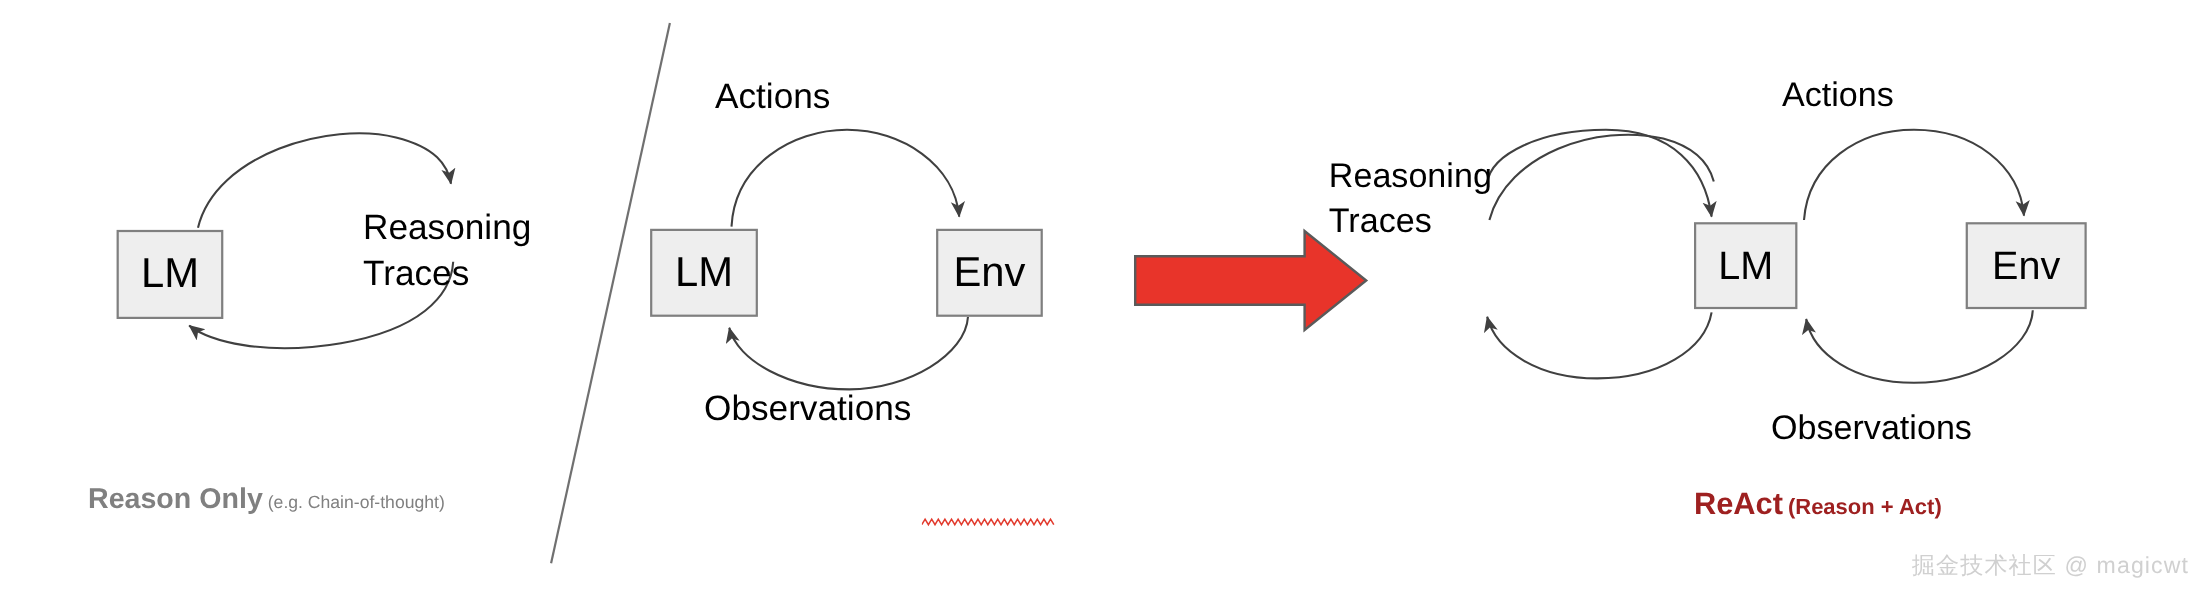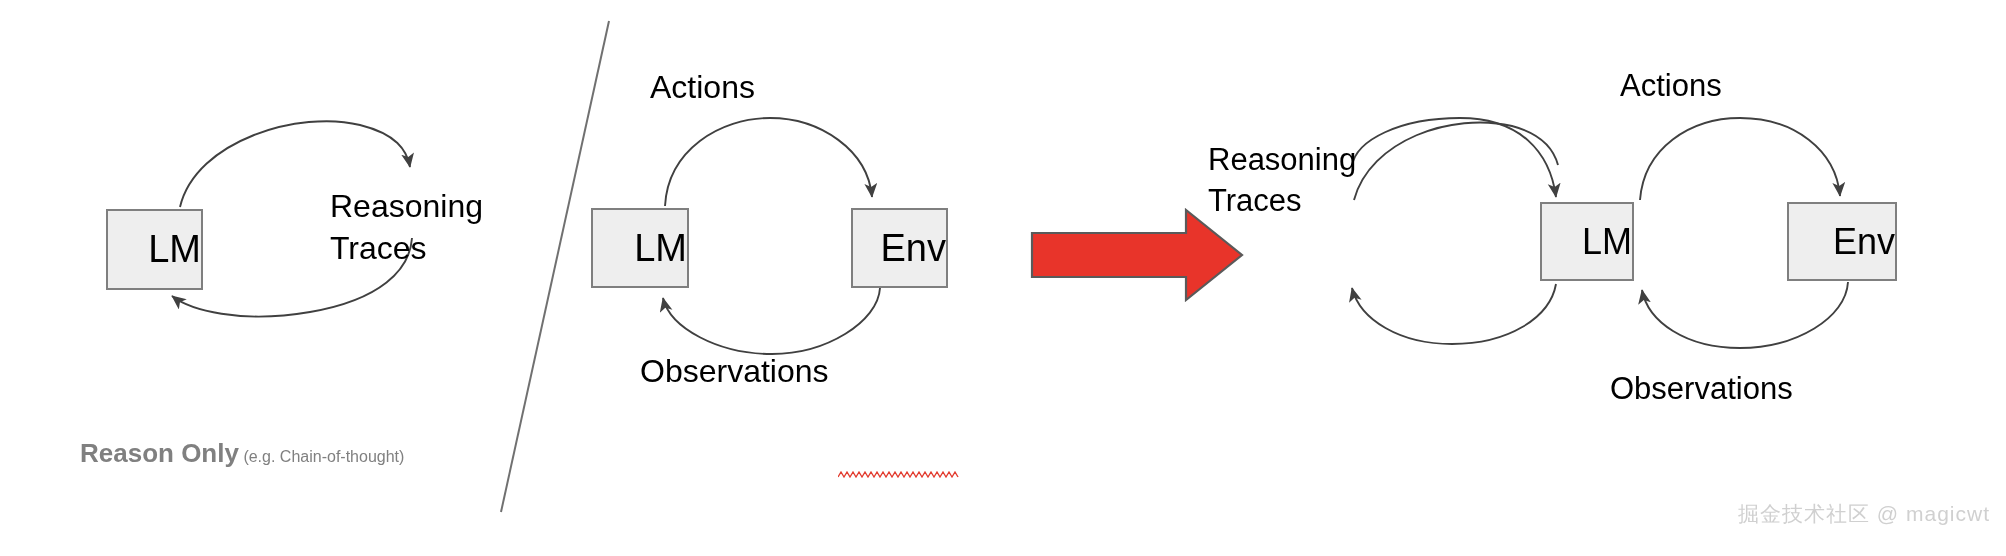--- a/index.html
+++ b/index.html
@@ -25,21 +25,21 @@
     height: 556px;
     pointer-events: none;
   }
   .node-box {
     position: absolute;
     background: #eeeeee;
     border: 2px solid #7f7f7f;
     box-sizing: border-box;
     display: flex;
     align-items: center;
-    justify-content: flex-end;
+    justify-content: center;
     font-family: "Liberation Sans", sans-serif;
     color: #000000;
     font-weight: 400;
   }
   .edge-label {
     position: absolute;
     font-family: "Liberation Sans", sans-serif;
     color: #000000;
     white-space: nowrap;
     text-align: left;
@@ -172,16 +172,20 @@
   </div>
 
   <div class="edge-label" style="left:1620px; top:66px; width:240px; font-size:31px;">
     <div>Actions</div>
   </div>
 
   <div class="edge-label" style="left:1610px; top:283px; width:280px; font-size:31px; top:284px;">
     <div style="margin-top:85px;">Observations</div>
   </div>
 
+  <div class="react-caption" style="left:1540px; top:442px;">
+    <span class="react-main">ReAct</span>
+    <span class="react-sub">(Reason + Act)</span>
+  </div>
 
   <div class="watermark" style="left:1690px; top:500px;margin-left:48px;">掘金技术社区 @ magicwt</div>
 
 </div>
 
 </body></html>

